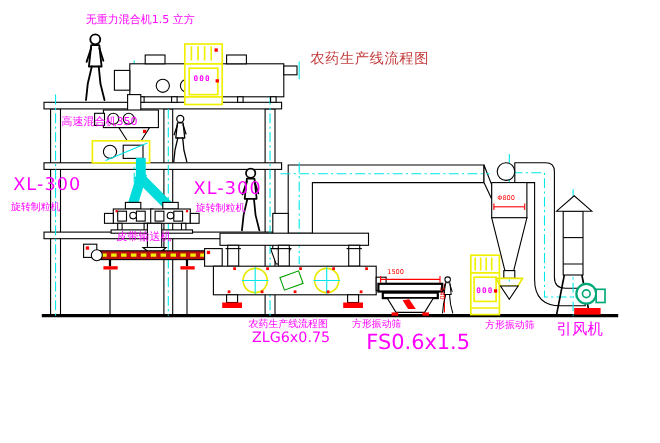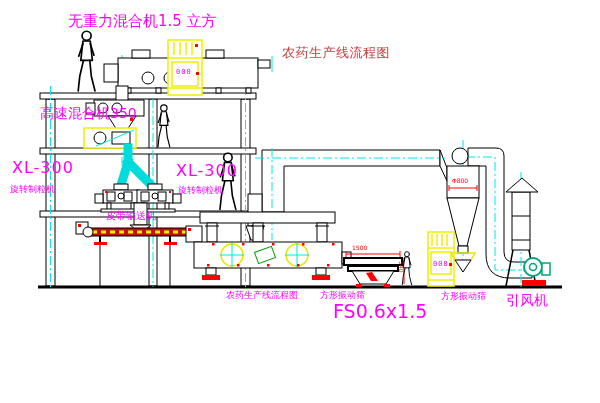--- a/index.html
+++ b/index.html
@@ -4,21 +4,21 @@
 <style>
   html,body{margin:0;padding:0;background:#fff;}
   #canvas{position:relative;width:600px;height:403px;background:#ffffff;overflow:hidden;
           font-family:"DejaVu Sans",sans-serif;}
   #linework{position:absolute;left:0;top:0;}
   .lbl{position:absolute;color:#ff00ff;white-space:nowrap;line-height:1.1;
        font-family:"DejaVu Sans",sans-serif;}
   .dim{position:absolute;color:#ff0000;white-space:nowrap;line-height:1;
        font-family:"DejaVu Sans",sans-serif;}
   .vert{writing-mode:vertical-rl;}
-  .cab{position:absolute;color:#ff00ff;font-weight:normal;letter-spacing:1px;
+  .cab{position:absolute;color:#ff00ff;font-weight:bold;letter-spacing:1px;
        font-family:"DejaVu Sans Mono",monospace;text-align:right;}
   #title{position:absolute;left:282px;top:44px;display:flex;align-items:center;gap:3px;
          color:#c43c3c;white-space:nowrap;}
 </style>
 </head>
 <body>
 
 <div id="canvas">
 
   <svg id="linework" width="600" height="403" viewBox="0 0 600 403">
@@ -256,33 +256,34 @@
       <use href="#person" transform="translate(155,104) scale(0.74)"></use>
       <use href="#person" transform="translate(216,152) scale(0.99)"></use>
       <use href="#person" transform="translate(400,251) scale(0.58)"></use>
     </g>
   </svg>
 
   <div id="title">
     <span style="font-size:13px;letter-spacing:0.5px">农药生产线流程图</span>
   </div>
 
-  <div class="lbl" style="left:68px;top:13px;font-size:15px">无重力混合机1.5 立方</div>
-
-  <div class="lbl" style="left:40px;top:106px;font-size:14px">高速混合机350</div>
+  <div class="lbl" style="left:78px;top:13px;font-size:10px">无重力混合机1.5 立方</div>
+
+  <div class="lbl" style="left:56px;top:106px;font-size:10px">高速混合机350</div>
 
   <div class="lbl" style="left:12px;top:159px;font-size:16px;letter-spacing:1px">XL-300</div>
   <div class="lbl" style="left:10px;top:185px;font-size:9px">旋转制粒机</div>
 
   <div class="lbl" style="left:176px;top:162px;font-size:16px;letter-spacing:1px">XL-300</div>
   <div class="lbl" style="left:178px;top:186px;font-size:9px">旋转制粒机</div>
 
   <div class="lbl" style="left:106px;top:210px;font-size:10px">皮带输送机</div>
 
   <div class="lbl" style="left:226px;top:291px;font-size:9px">农药生产线流程图</div>
+  <div class="lbl" style="left:229px;top:301px;font-size:13px">ZLG6x0.75</div>
 
   <div class="lbl" style="left:320px;top:291px;font-size:9px">方形振动筛</div>
   <div class="lbl" style="left:333px;top:301px;font-size:19px">FS0.6x1.5</div>
 
   <div class="lbl" style="left:441px;top:292px;font-size:9px">方形振动筛</div>
 
   <div class="lbl" style="left:506px;top:293px;font-size:14px">引风机</div>
 
   <div class="dim" style="left:452px;top:178px;font-size:6px">Φ800</div>
   <div class="dim" style="left:352px;top:245px;font-size:6px">1500</div>

